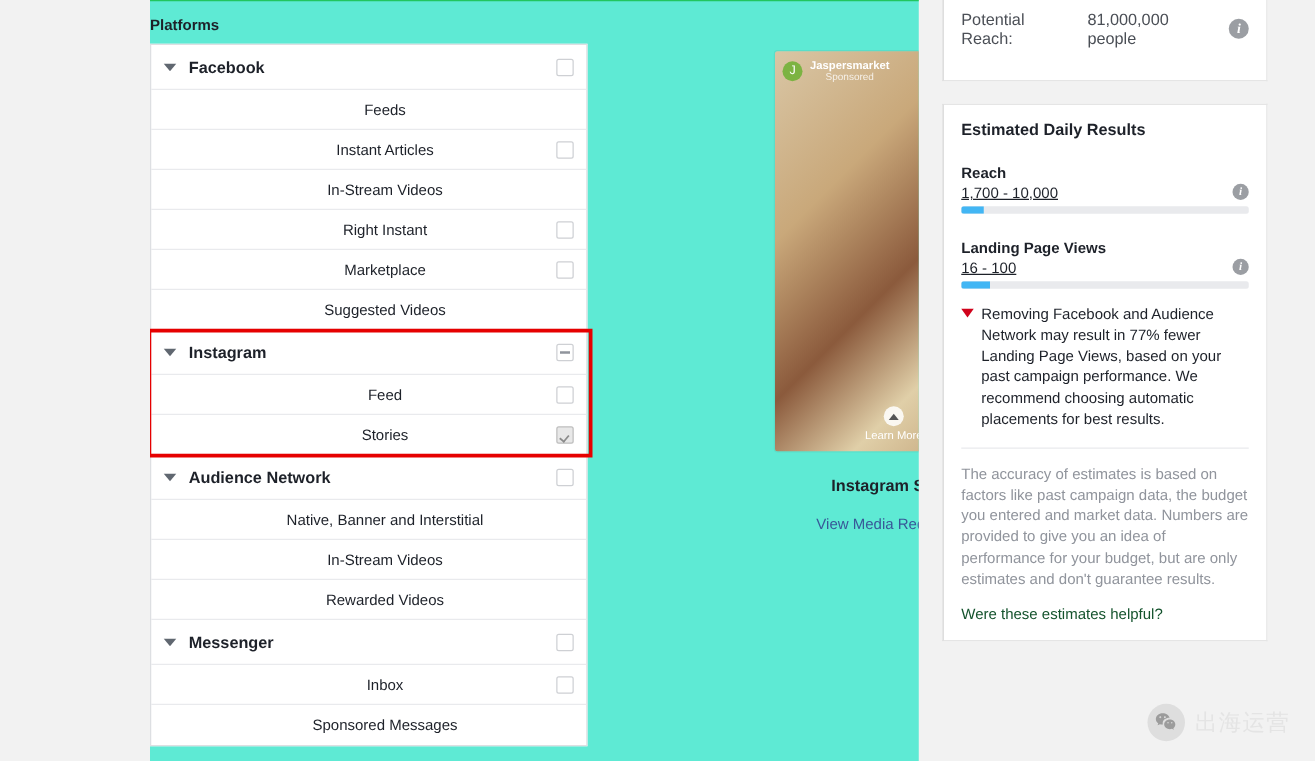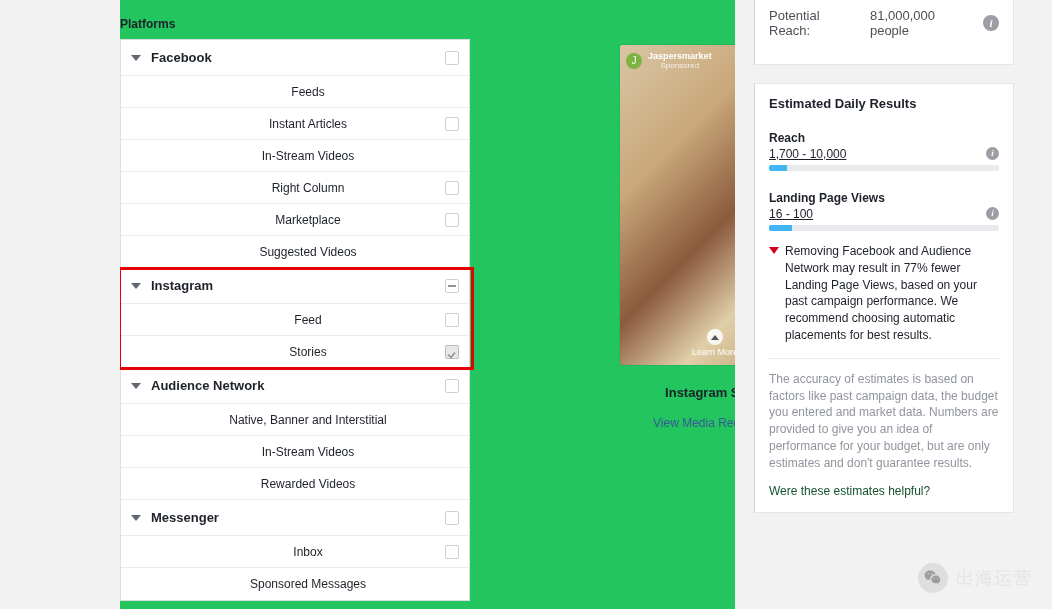--- a/index.html
+++ b/index.html
@@ -1,17 +1,17 @@
 <!DOCTYPE html>
 <html><head>
 <meta charset="utf-8">
 <style>
   * { box-sizing: border-box; margin: 0; padding: 0; }
   body { font-family: Helvetica, Arial, sans-serif; font-size: 13px; color: #1d2129; background: #f2f2f2; width: 1052px; height: 609px; overflow: hidden; position: relative; }
-  .main-panel { position: absolute; left: 120px; top: 0; width: 615px; background: #22c55e; border-top: 5px solid #22c55e; height: 609px; overflow: hidden; }
+  .main-panel { position: absolute; left: 120px; top: 0; width: 615px; background: #5eead4; border-top: 1px solid #22c55e; height: 609px; overflow: hidden; }
   .section-title { font-size: 12px; font-weight: bold; color: #1d2129; padding: 12px 0 6px 0; }
   .platform-list { border: 1px solid #dddfe2; background: #fff; width: 350px; margin-top: 2px; }
   .platform-group-header { display: flex; align-items: center; padding: 10px 10px; border-bottom: 1px solid #e9eaed; position: relative; }
   .platform-group-header .chevron { margin-right: 10px; }
   .platform-group-header .label { font-weight: bold; flex: 1; }
   .platform-item { display: flex; align-items: center; padding: 8px 10px 8px 36px; border-bottom: 1px solid #e9eaed; position: relative; height: 32px; text-align: center; }
   .platform-item:last-child { border-bottom: none; }
   .platform-item .label { flex: 1; color: #1d2129; font-size: 12px; }
   .chevron { width: 0; height: 0; border-left: 5px solid transparent; border-right: 5px solid transparent; border-top: 6px solid #606770; }
   .chk { width: 14px; height: 14px; border: 1px solid #ced0d4; background: #fff; border-radius: 2px; margin-left: auto; position: absolute; right: 10px; }
@@ -66,21 +66,21 @@
         <span class="label">Feeds</span>
       </div>
     <div class="platform-item">
         <span class="label">Instant Articles</span>
         <span class="chk"></span>
       </div>
     <div class="platform-item">
         <span class="label">In-Stream Videos</span>
       </div>
     <div class="platform-item">
-        <span class="label">Right Column</span>
+        <span class="label">Right Instant</span>
         <span class="chk"></span>
       </div>
     <div class="platform-item">
         <span class="label">Marketplace</span>
         <span class="chk"></span>
       </div>
     <div class="platform-item">
         <span class="label">Suggested Videos</span>
       </div>
 

